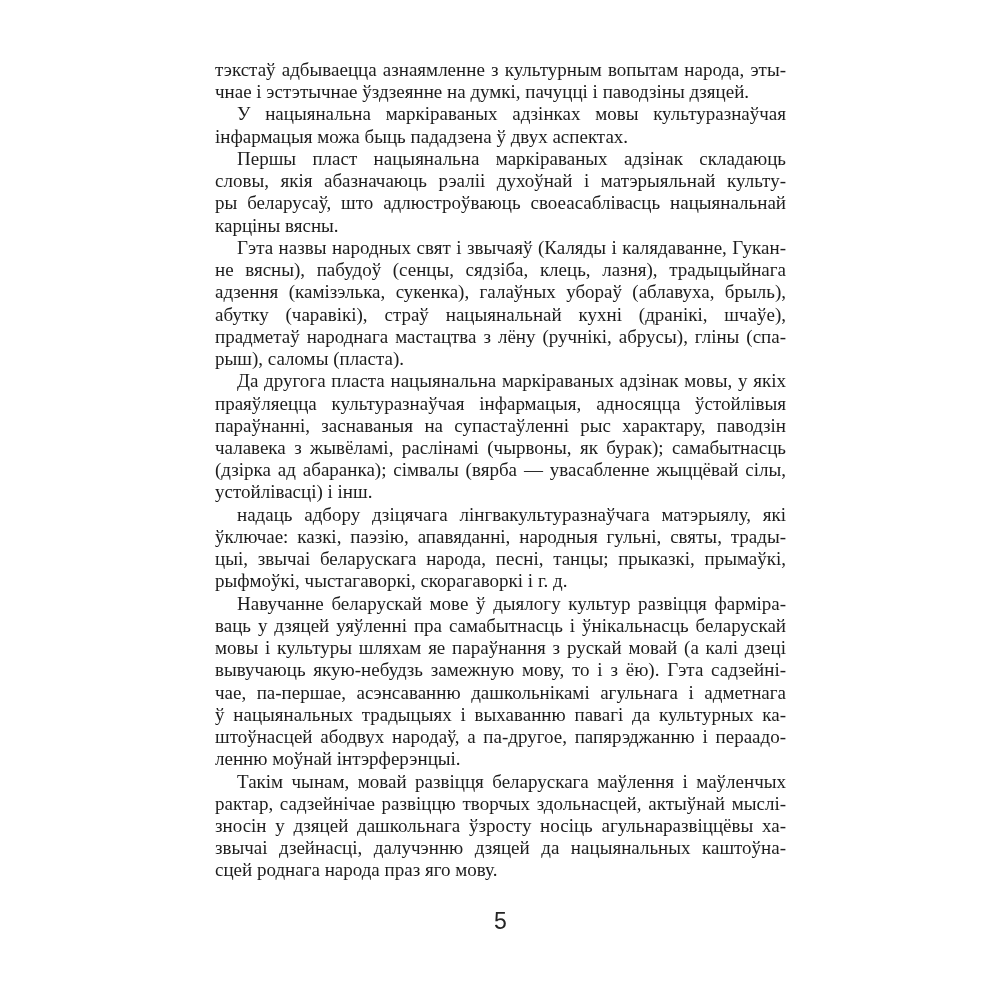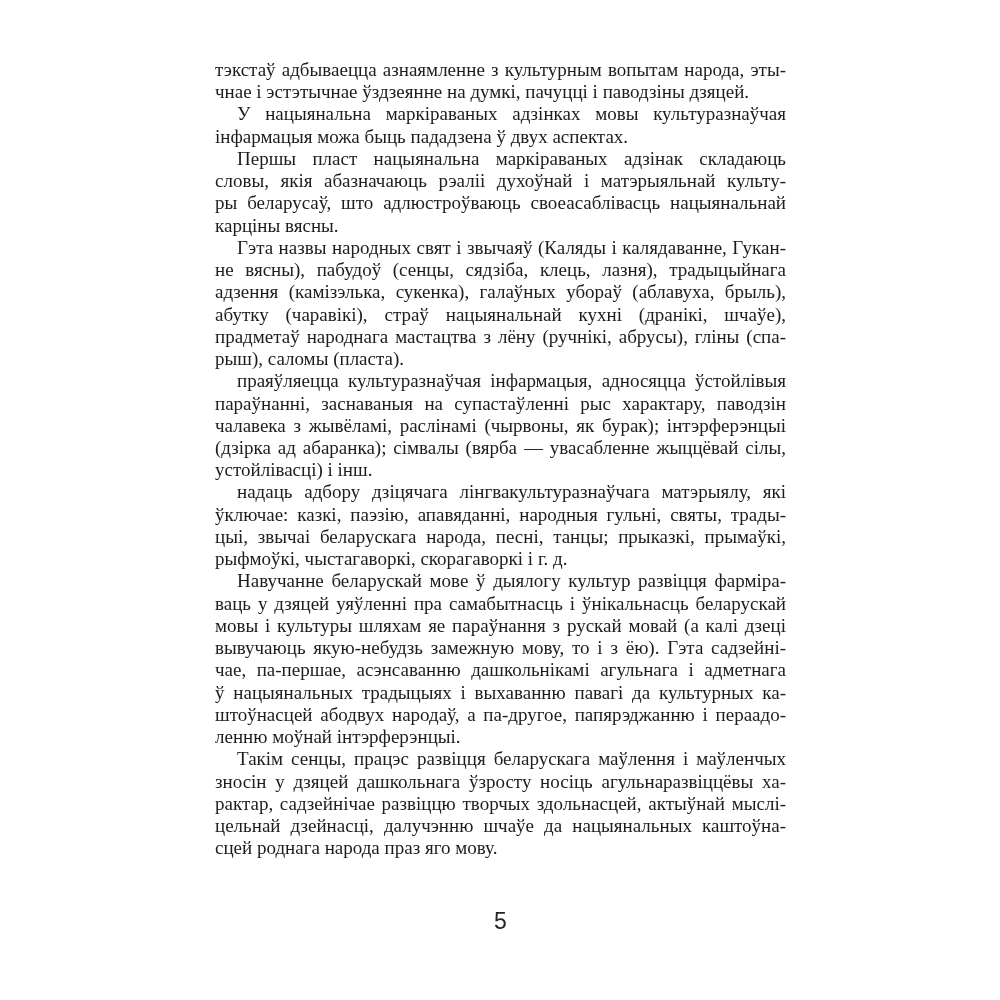--- a/index.html
+++ b/index.html
@@ -75,44 +75,45 @@
       </div>
       <div class="paragraph indent">
         <div class="line">Гэта назвы народных свят і звычаяў (Каляды і калядаванне, Гукан-</div>
         <div class="line">не вясны), пабудоў (сенцы, сядзіба, клець, лазня), традыцыйнага</div>
         <div class="line">адзення (камізэлька, сукенка), галаўных убораў (аблавуха, брыль),</div>
         <div class="line">абутку (чаравікі), страў нацыянальнай кухні (дранікі, шчаўе),</div>
         <div class="line">прадметаў народнага мастацтва з лёну (ручнікі, абрусы), гліны (спа-</div>
         <div class="line last">рыш), саломы (пласта).</div>
       </div>
       <div class="paragraph indent">
+        <div class="line">Да другога пласта нацыянальна маркіраваных адзінак мовы, у якіх</div>
         <div class="line">праяўляецца культуразнаўчая інфармацыя, адносяцца ўстойлівыя</div>
         <div class="line">параўнанні, заснаваныя на супастаўленні рыс характару, паводзін</div>
-        <div class="line">чалавека з жывёламі, раслінамі (чырвоны, як бурак); інтэрферэнцыі</div>
+        <div class="line">чалавека з жывёламі, раслінамі (чырвоны, як бурак); самабытнасць</div>
         <div class="line">(дзірка ад абаранка); сімвалы (вярба — увасабленне жыццёвай сілы,</div>
         <div class="line last">устойлівасці) і інш.</div>
       </div>
       <div class="paragraph indent">
         <div class="line">надаць адбору дзіцячага лінгвакультуразнаўчага матэрыялу, які</div>
         <div class="line">ўключае: казкі, паэзію, апавяданні, народныя гульні, святы, трады-</div>
         <div class="line">цыі, звычаі беларускага народа, песні, танцы; прыказкі, прымаўкі,</div>
         <div class="line last">рыфмоўкі, чыстагаворкі, скорагаворкі і г. д.</div>
       </div>
       <div class="paragraph indent">
         <div class="line">Навучанне беларускай мове ў дыялогу культур развіцця фарміра-</div>
         <div class="line">ваць у дзяцей уяўленні пра самабытнасць і ўнікальнасць беларускай</div>
         <div class="line">мовы і культуры шляхам яе параўнання з рускай мовай (а калі дзеці</div>
         <div class="line">вывучаюць якую-небудзь замежную мову, то і з ёю). Гэта садзейні-</div>
         <div class="line">чае, па-першае, асэнсаванню дашкольнікамі агульнага і адметнага</div>
         <div class="line">ў нацыянальных традыцыях і выхаванню павагі да культурных ка-</div>
         <div class="line">штоўнасцей абодвух народаў, а па-другое, папярэджанню і пераадо-</div>
         <div class="line last">ленню моўнай інтэрферэнцыі.</div>
       </div>
       <div class="paragraph indent">
-        <div class="line">Такім сенцы, працэс развіцця беларускага маўлення і маўленчых</div>
+        <div class="line">Такім чынам, мовай развіцця беларускага маўлення і маўленчых</div>
+        <div class="line">рактар, садзейнічае развіццю творчых здольнасцей, актыўнай мыслі-</div>
         <div class="line">зносін у дзяцей дашкольнага ўзросту носіць агульнаразвіццёвы ха-</div>
-        <div class="line">рактар, садзейнічае развіццю творчых здольнасцей, актыўнай мыслі-</div>
-        <div class="line">цельнай дзейнасці, далучэнню шчаўе да нацыянальных каштоўна-</div>
+        <div class="line">звычаі дзейнасці, далучэнню дзяцей да нацыянальных каштоўна-</div>
         <div class="line last">сцей роднага народа праз яго мову.</div>
       </div>
     </div>
   <div class="folio">5</div>
 </div>
 
 </body></html>

